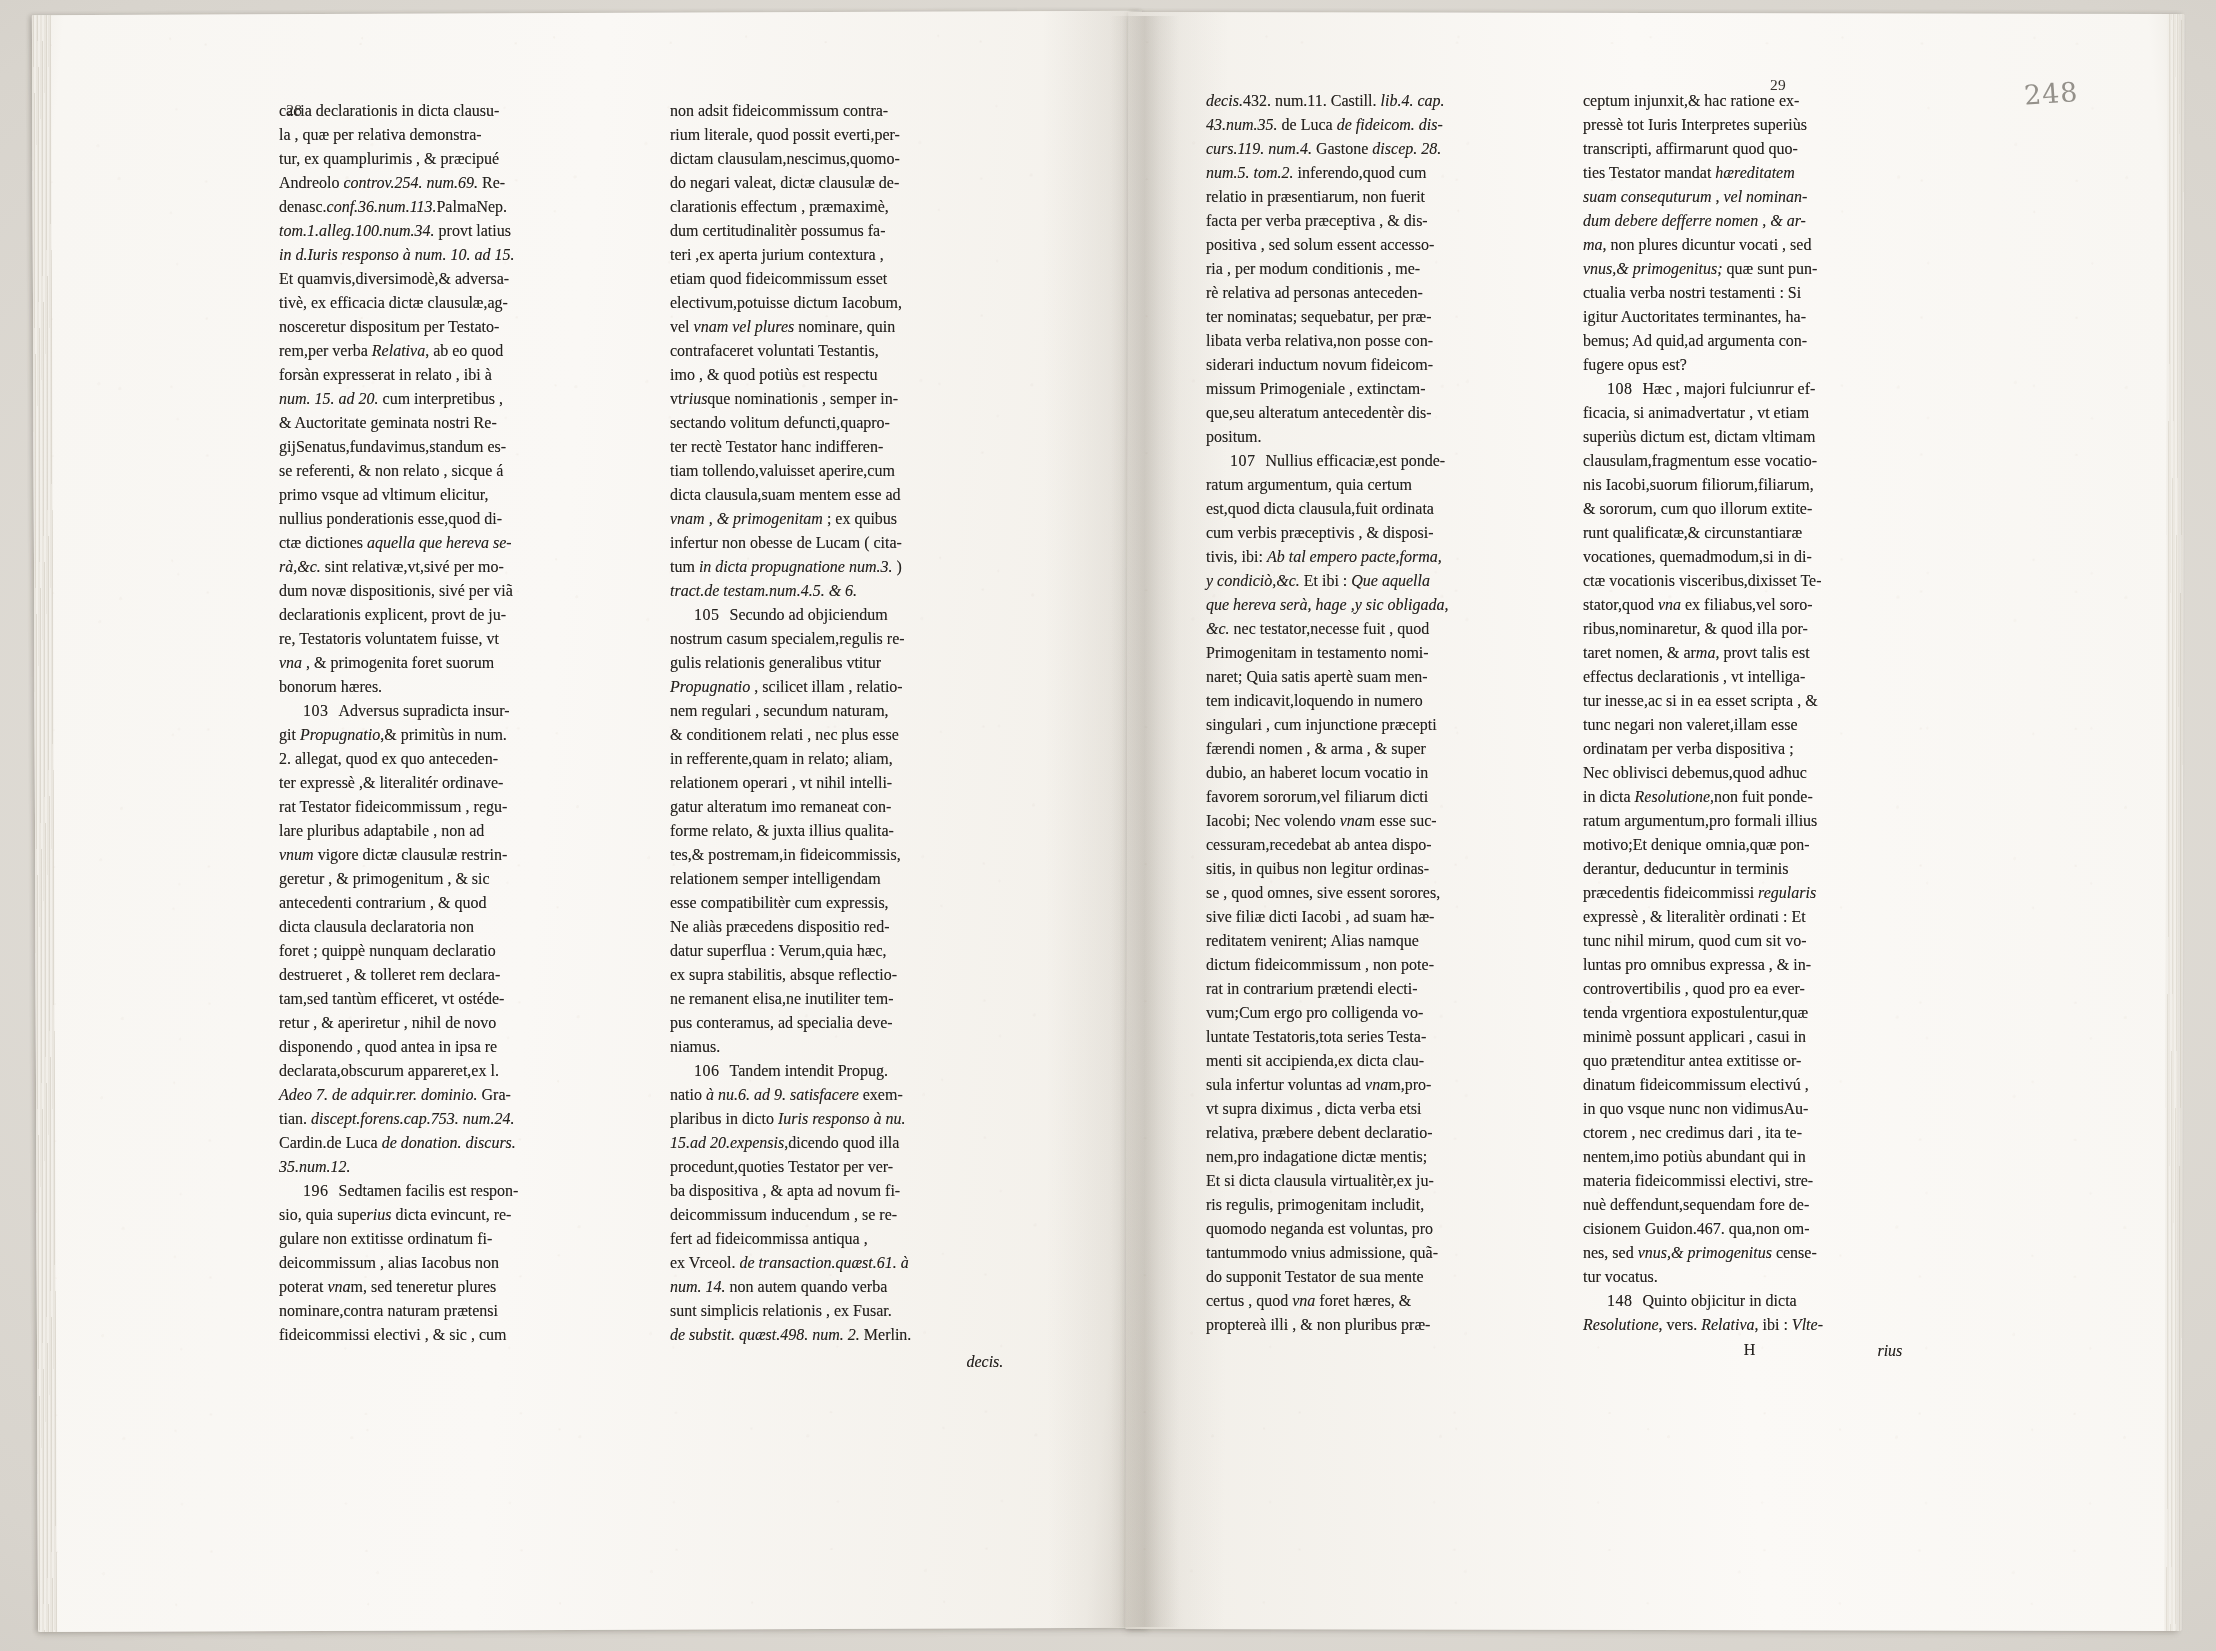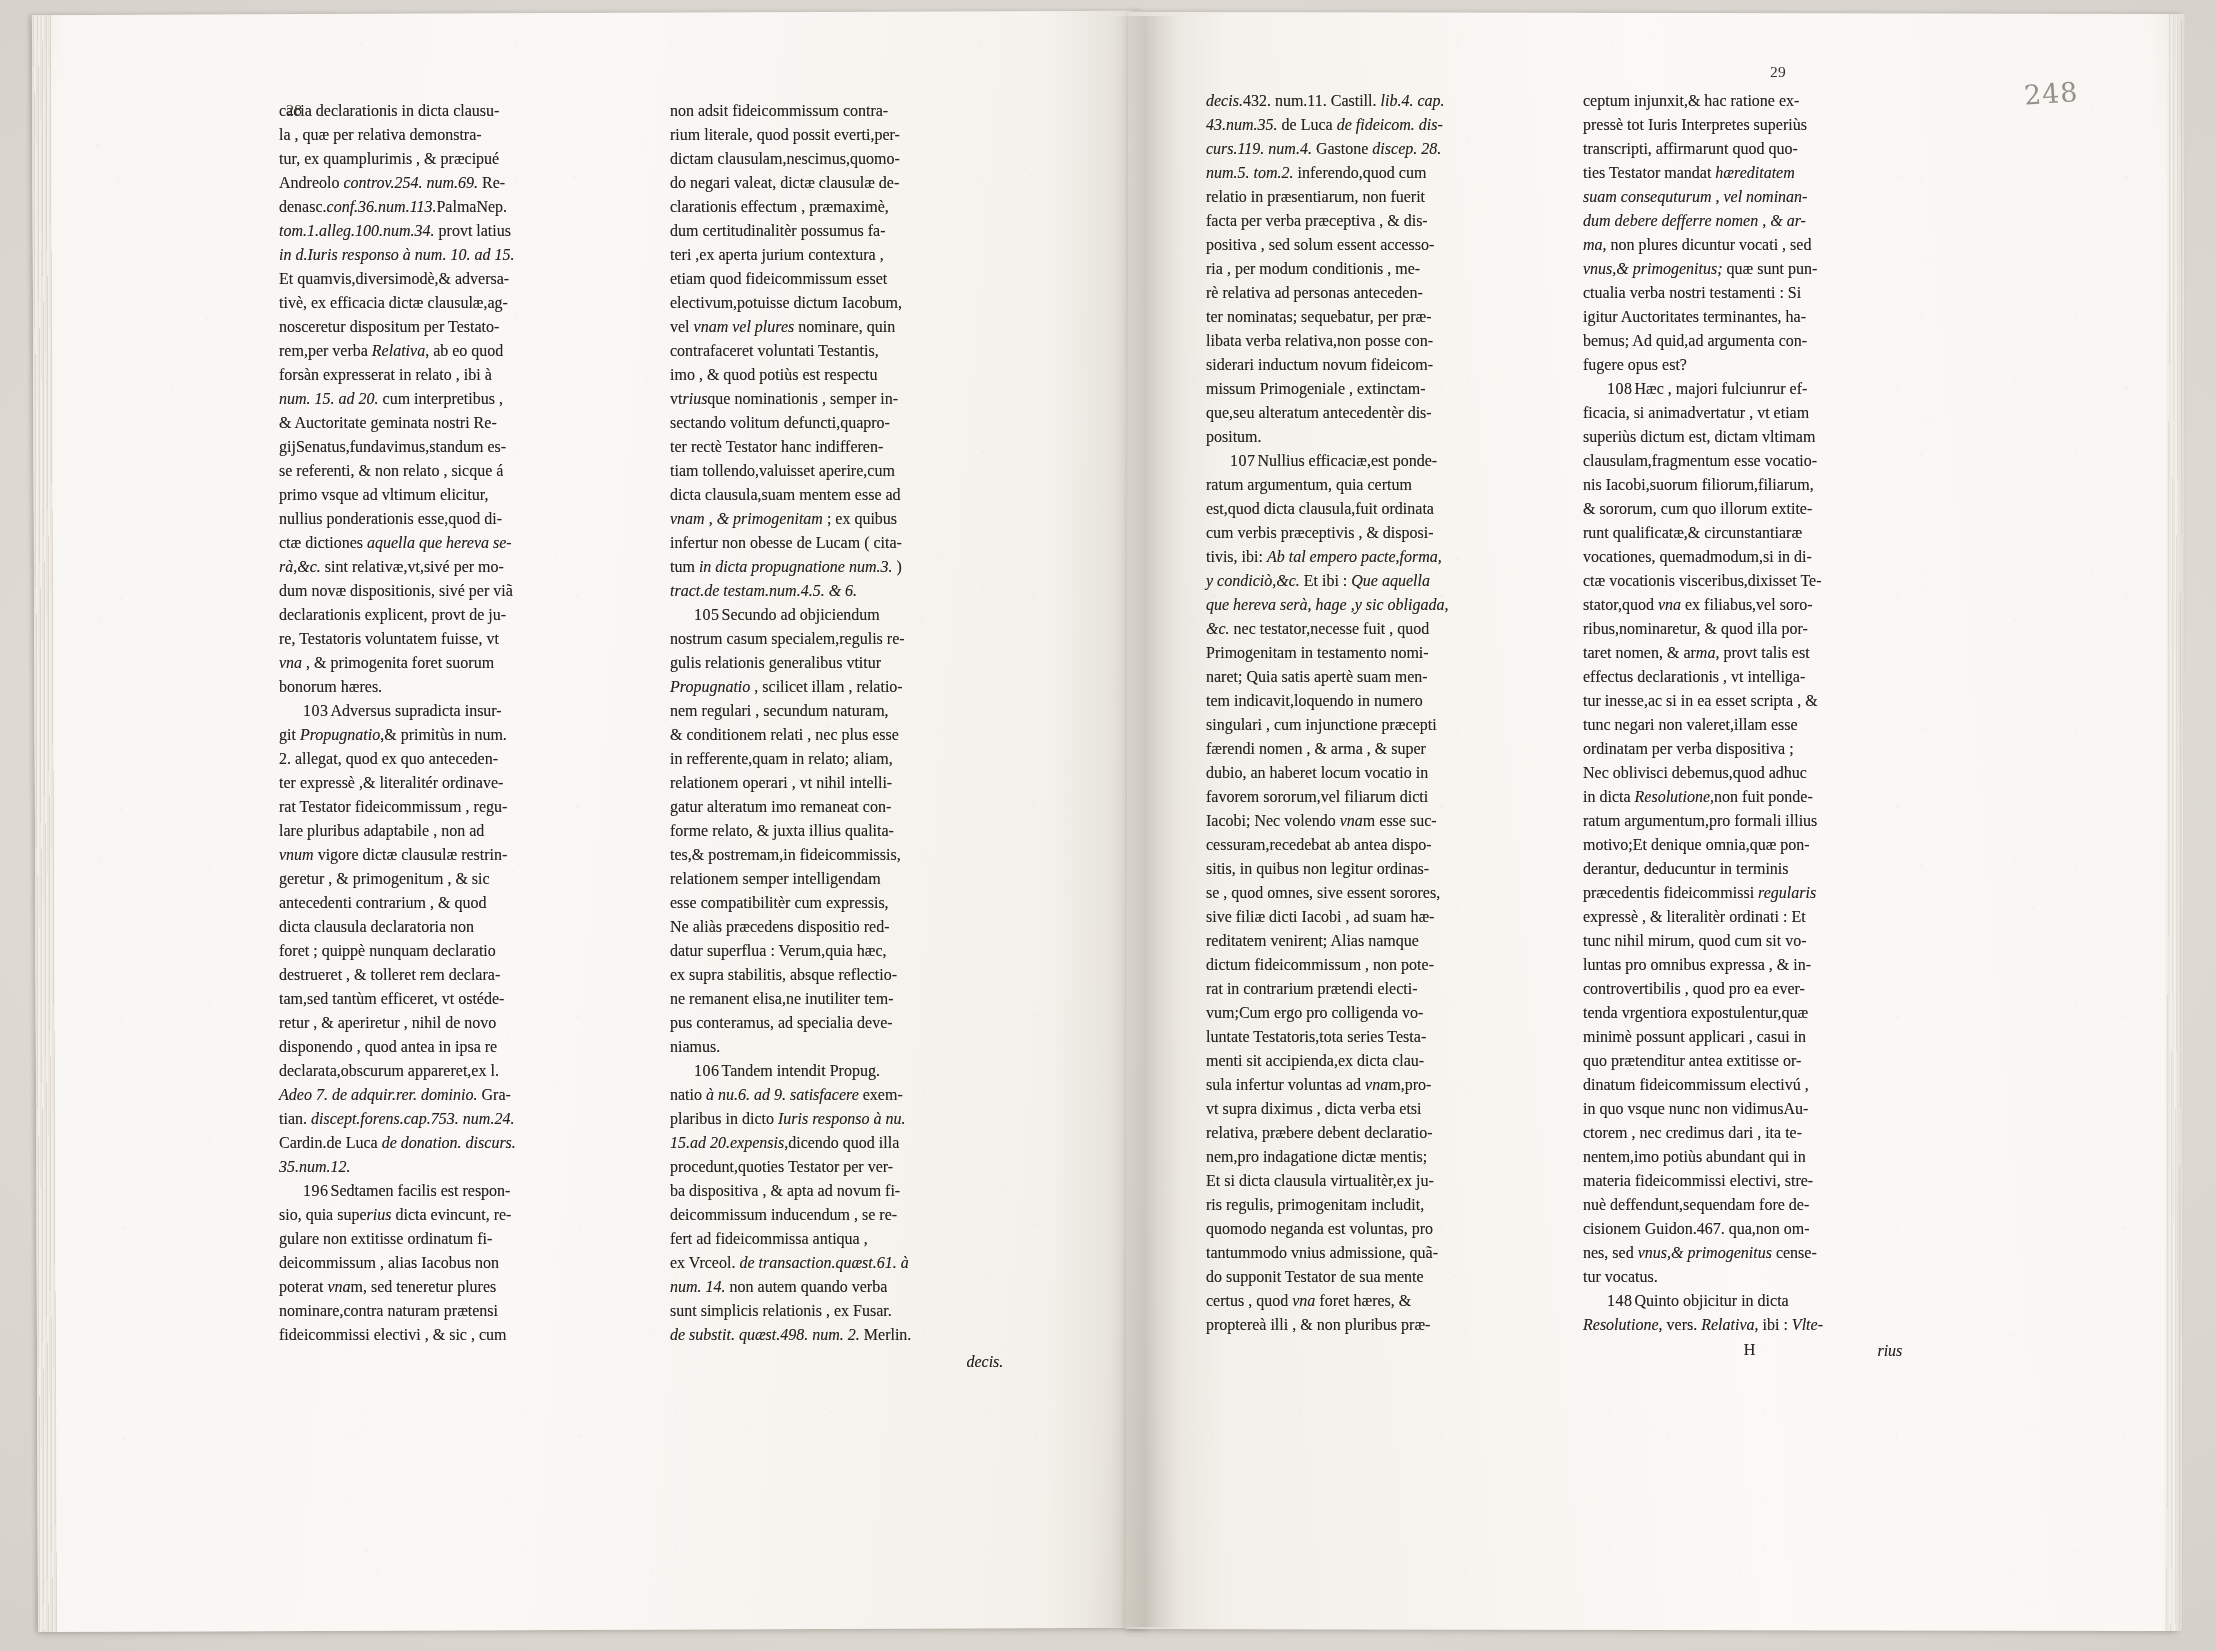--- a/index.html
+++ b/index.html
@@ -89,39 +89,39 @@
   }
   #page-28{left:279px;top:69px;width:758px;height:1475px;}
   #page-29{left:1206px;top:59px;width:731px;height:1475px;}
 
   .folio{
     position:absolute;top:0;
     font-size:15.5px;letter-spacing:0.2px;
     color:#34302b;
   }
   #folio-28{left:7.3px;margin-top:32px;}
-  #folio-29{right:151px;top:4px;text-align:center;}
+  #folio-29{right:151px;top:17px;text-align:center;}
 
   .cols{
     position:absolute;top:30px;left:0;right:0;bottom:0;
     display:flex;gap:44px;
   }
   .col{
     width:347px;
     font-size:16px;
     line-height:24px;
     text-align:justify;
     text-justify:inter-word;
     hyphens:none;
     color:#262320;
   }
   #page-29 .col{width:333px;}
   .col p{margin:0;}
   .col .para{text-indent:0;}
-  .num{letter-spacing:0.5px;margin-right:2px;}
+  .num{letter-spacing:0.5px;margin-right:10px;}
   .indent{display:inline-block;width:24px;}
   i,em{font-style:italic;}
   .cw{ 
     text-align:right;font-style:italic;font-size:16px;
     margin-top:2.7px;padding-right:13.7px;
   }
   .sig{
     text-align:center;font-size:16px;margin-top:-1.8px;
   }
   

